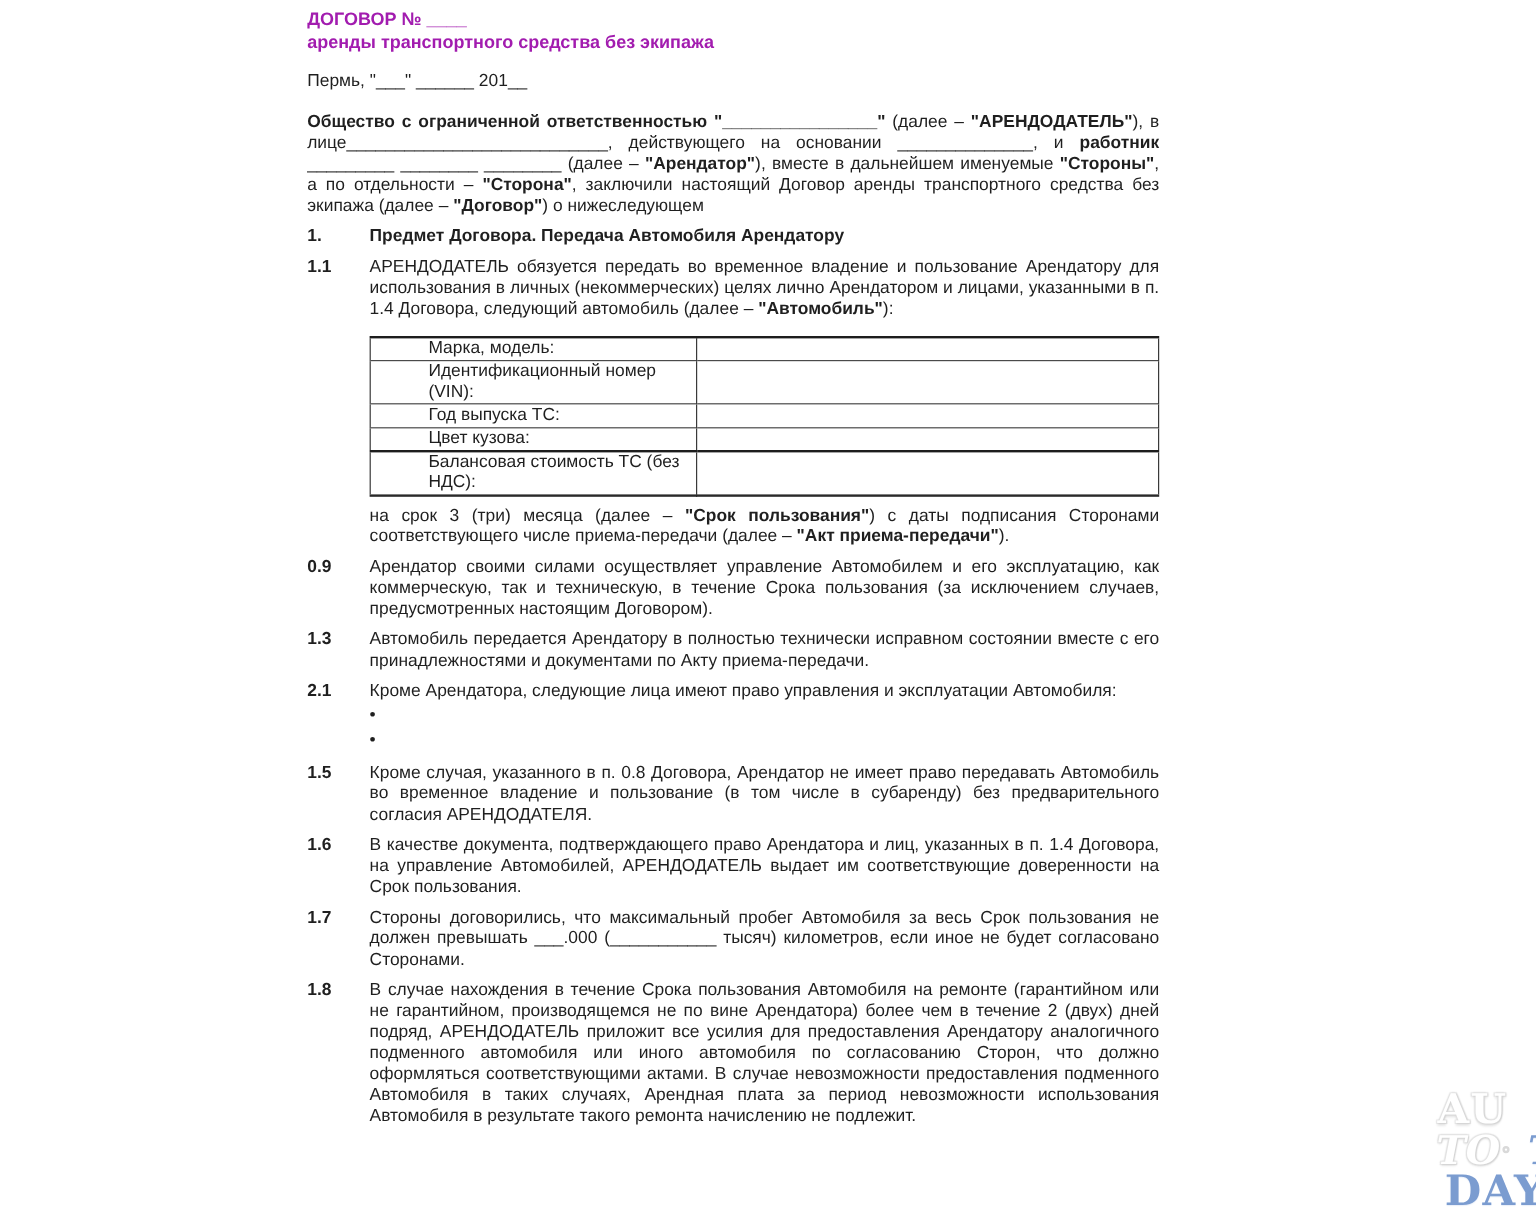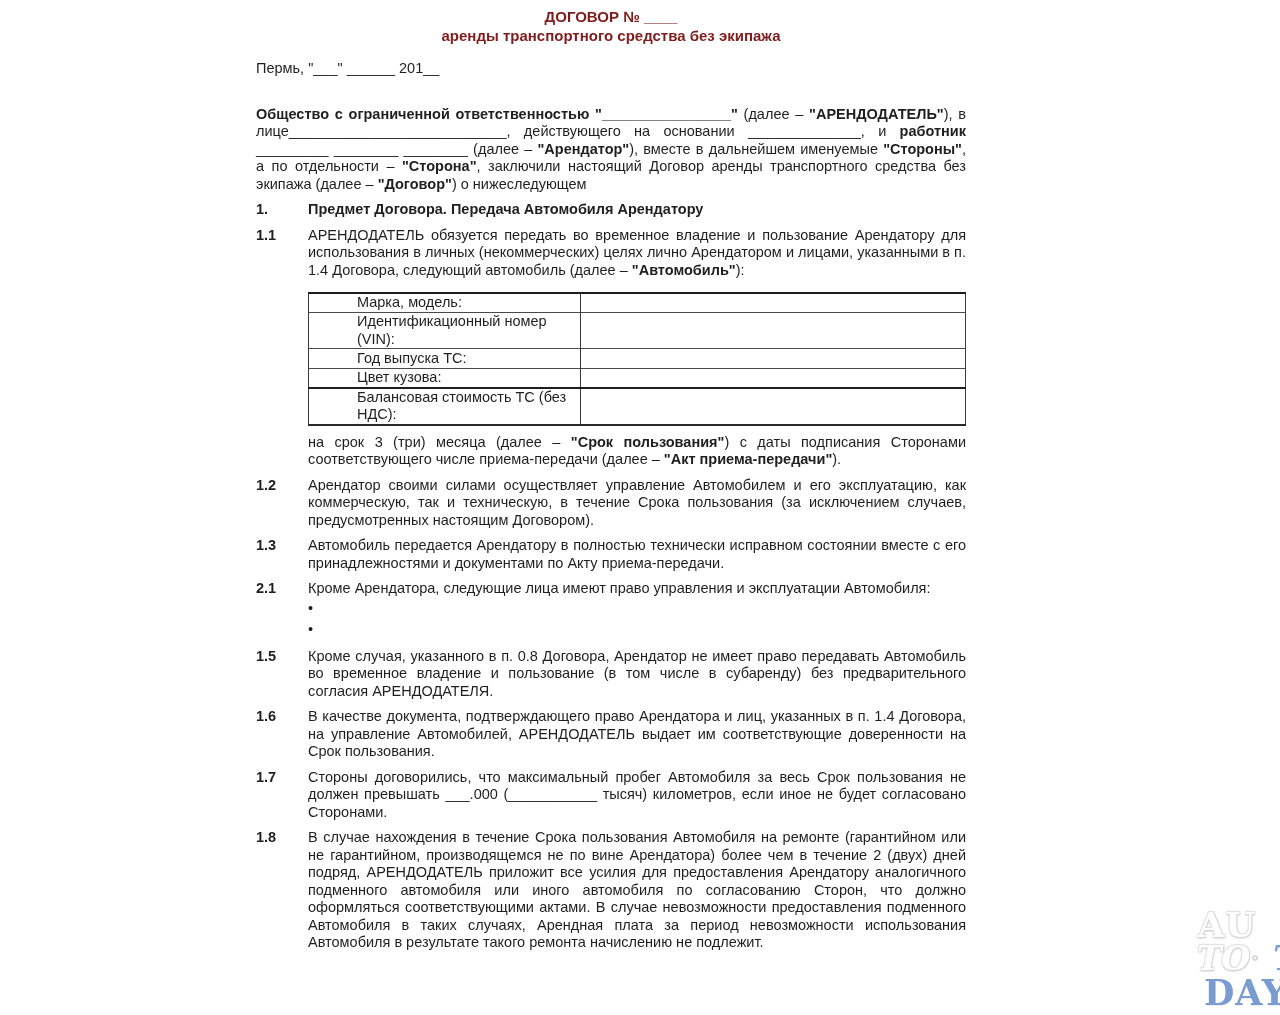--- a/index.html
+++ b/index.html
@@ -11,26 +11,26 @@
     color: #1f1f1f;
   }
   .page { position: relative; width: 1280px; height: 1015px; background: #fff; }
 
   .doc {
     position: absolute; left: 256px; top: 0;
     width: 710px;
     font-size: 14.5px; line-height: 17.5px;
   }
 
-  .title { text-align: center; font-weight: bold; padding-top: 7px; line-height: 19px; font-size: 15px; color: #7f1d1d; }
+  .title { font-weight: bold; padding-top: 7px; line-height: 19px; font-size: 15px; color: #a21caf; }
 
   .dateline { margin-top: 15px; }
 
   .para { text-align: justify; }
-  .intro { margin-top: 28px; }
+  .intro { margin-top: 16px; }
   .b { font-weight: bold; }
 
   .clause { display: flex; margin-top: 8px; }
   .clause.heading { margin-top: 8px; }
   .num { width: 52px; flex-shrink: 0; font-weight: bold; }
   .body { flex: 1; text-align: justify; }
   .bold { font-weight: bold; }
 
   .tablewrap { margin: 13px 0 0 52px; }
   .vtable {
@@ -129,21 +129,21 @@
       </tbody>
         </table>
     </div>
 
     <div class="clause">
       <div class="num"></div>
       <div class="body"><span>на срок 3 (три) месяца (далее – </span><span class="b">"Срок пользования"</span><span>) с даты подписания Сторонами соответствующего числе приема-передачи (далее – </span><span class="b">"Акт приема-передачи"</span><span>).</span></div>
     </div>
 
     <div class="clause">
-      <div class="num">1.2</div>
+      <div class="num">0.9</div>
       <div class="body">Арендатор своими силами осуществляет управление Автомобилем и его эксплуатацию, как коммерческую, так и техническую, в течение Срока пользования (за исключением случаев, предусмотренных настоящим Договором).</div>
     </div>
 
     <div class="clause">
       <div class="num">1.3</div>
       <div class="body">Автомобиль передается Арендатору в полностью технически исправном состоянии вместе с его принадлежностями и документами по Акту приема-передачи.</div>
     </div>
 
     <div class="clause">
       <div class="num">2.1</div>

